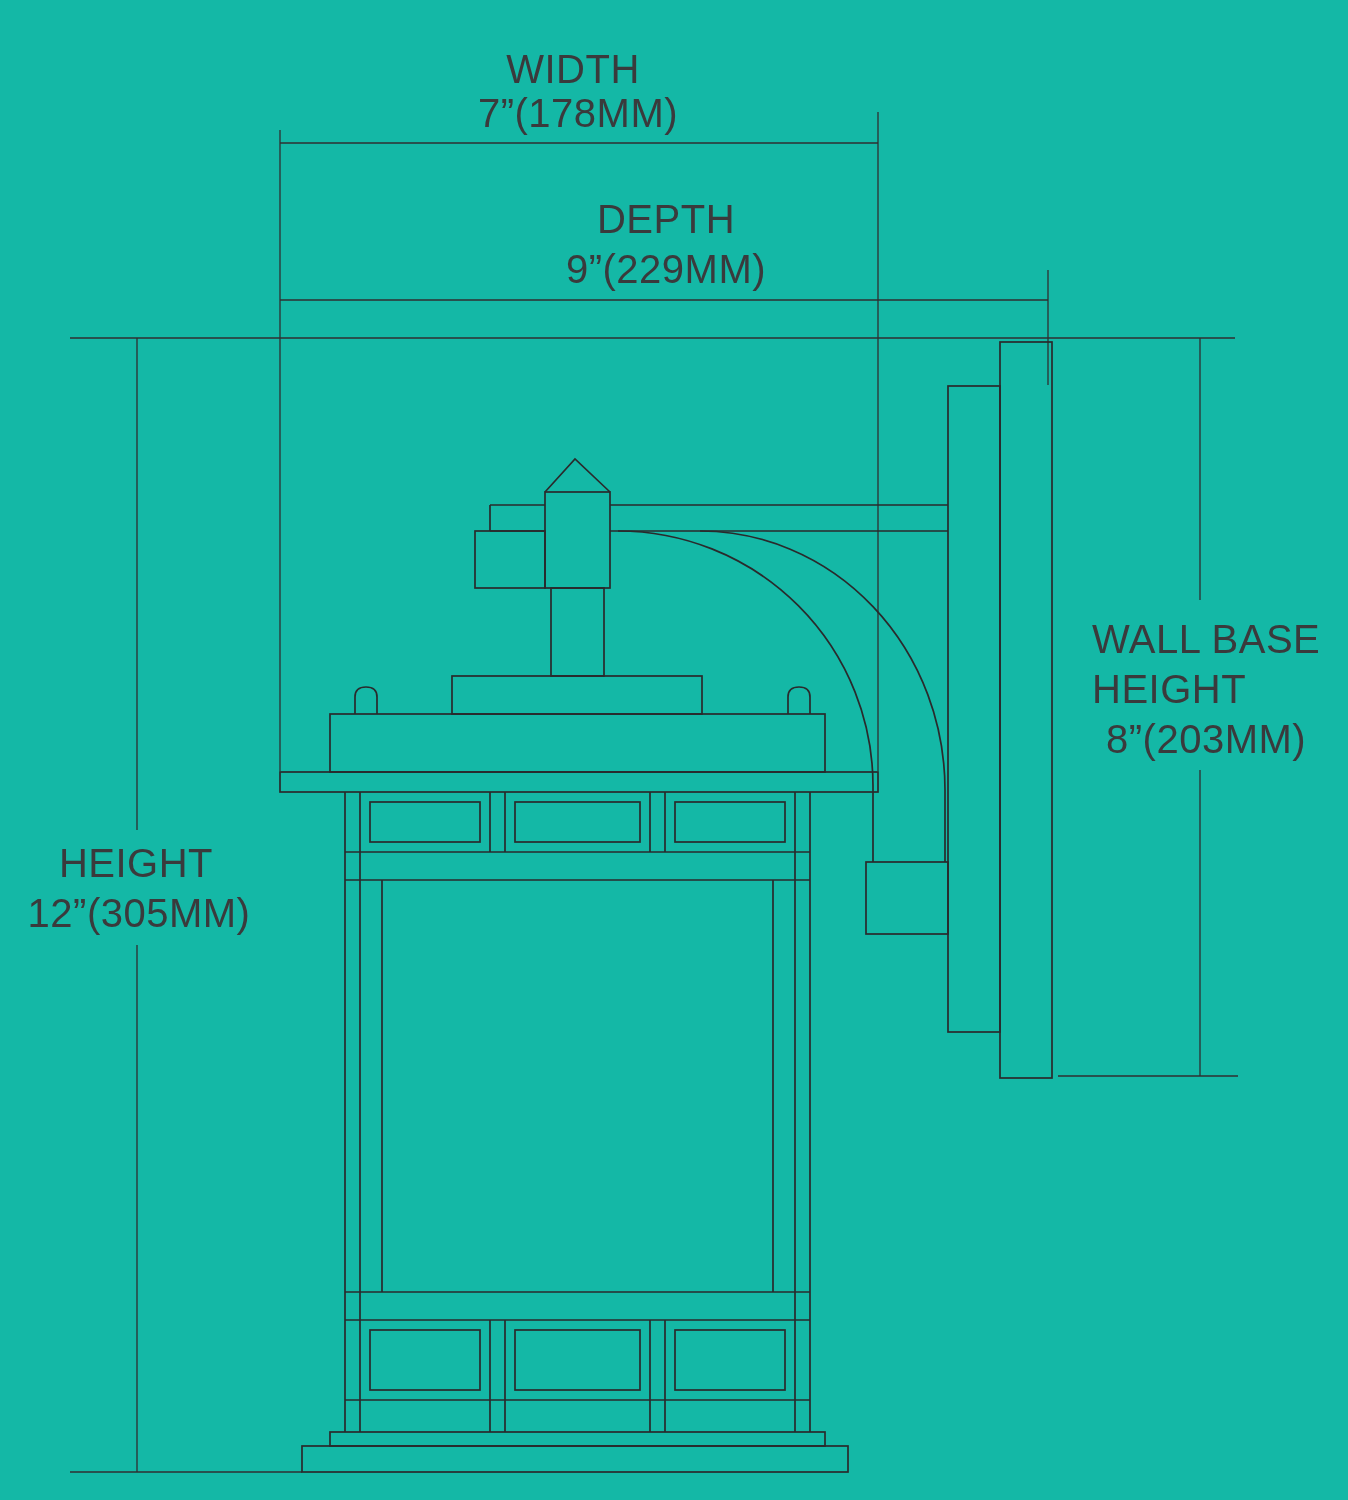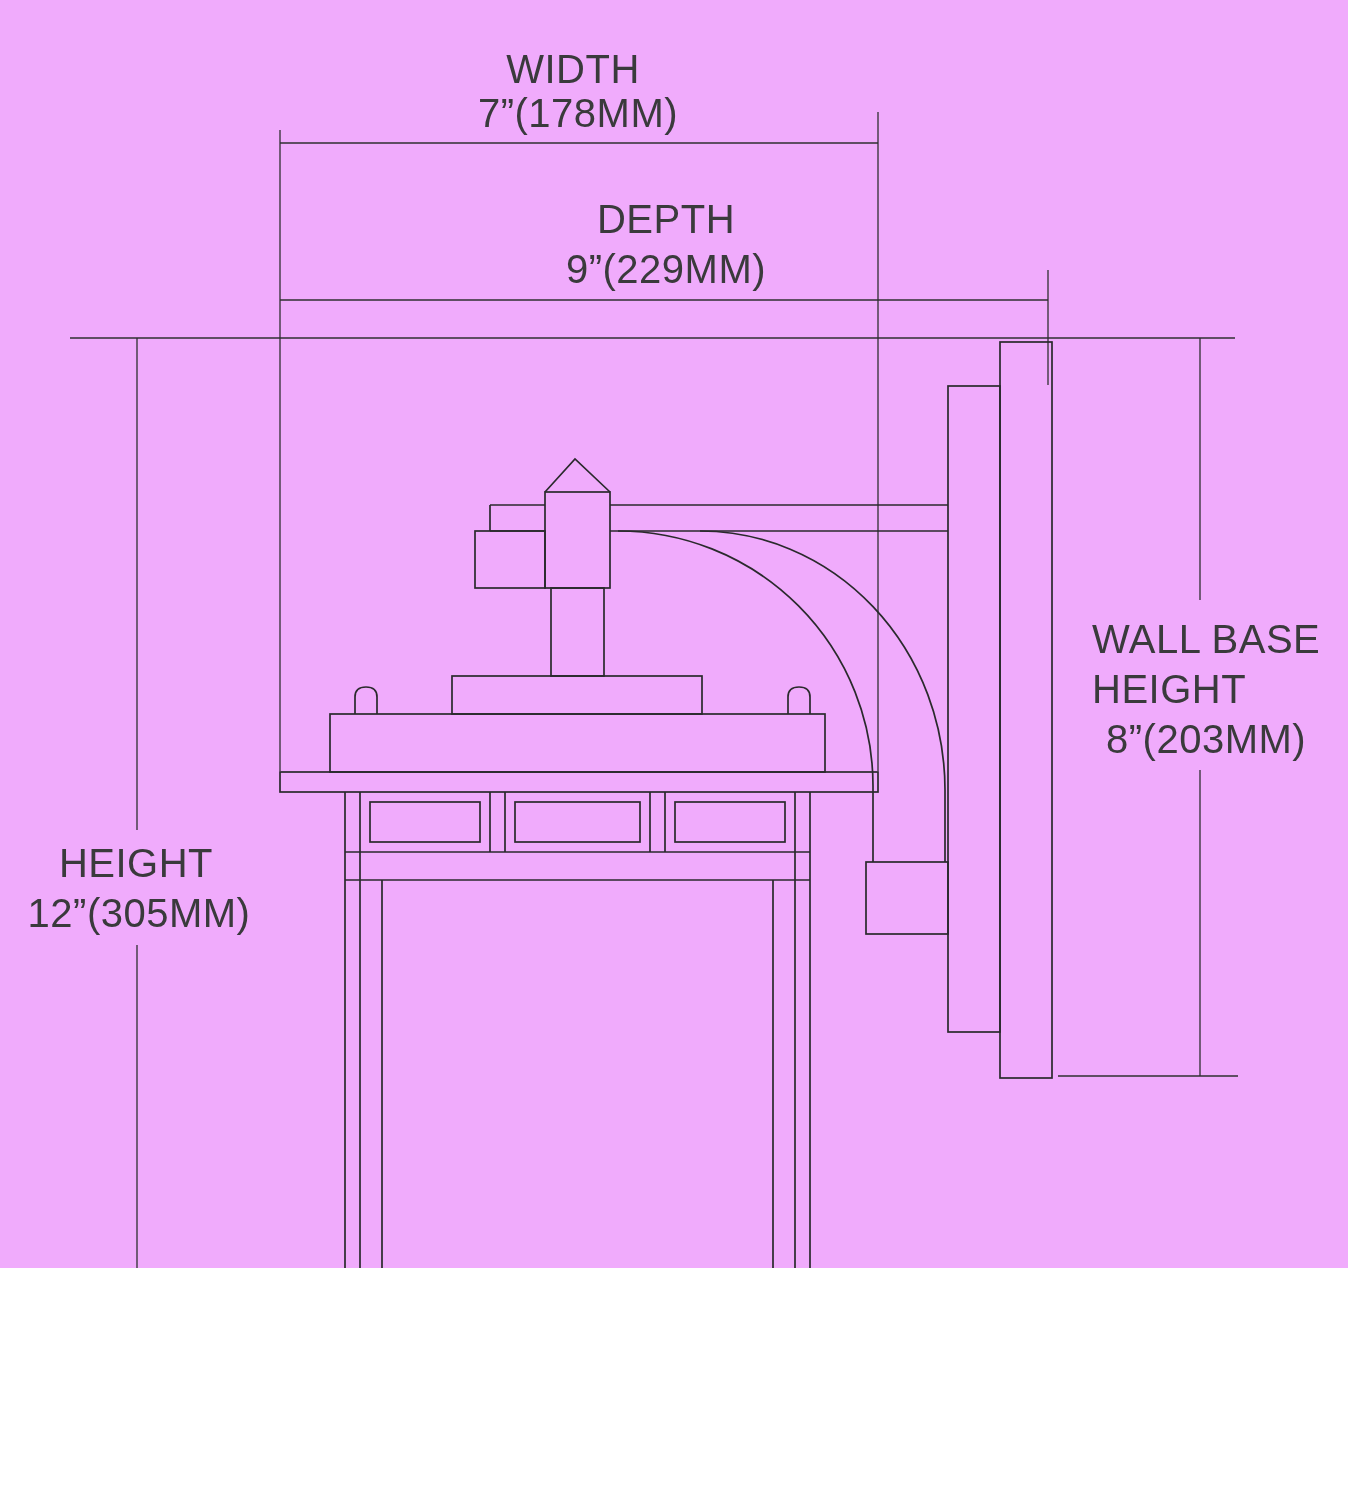--- a/index.html
+++ b/index.html
@@ -1,22 +1,22 @@
 <!DOCTYPE html>
 <html><head>
 <meta charset="utf-8">
 <style>
   html, body {
     margin: 0; padding: 0;
     background: #ffffff;
   }
   .canvas {
     position: relative;
-    width: 1348px; height: 1268px;
-    background: #f0abfc;
+    width: 1348px; height: 1500px;
+    background: #14b8a6;
     overflow: hidden;
   }
   svg { display: block; }
   .dim  { stroke: #2f2f31; stroke-width: 1.3; fill: none; }
   .draw { stroke: #2a2a2c; stroke-width: 1.7; fill: none; stroke-linejoin: miter; }
   text {
     font-family: "Liberation Sans", sans-serif;
     font-size: 40px;
     fill: #3a3a3c;
     letter-spacing: 0.5px;

